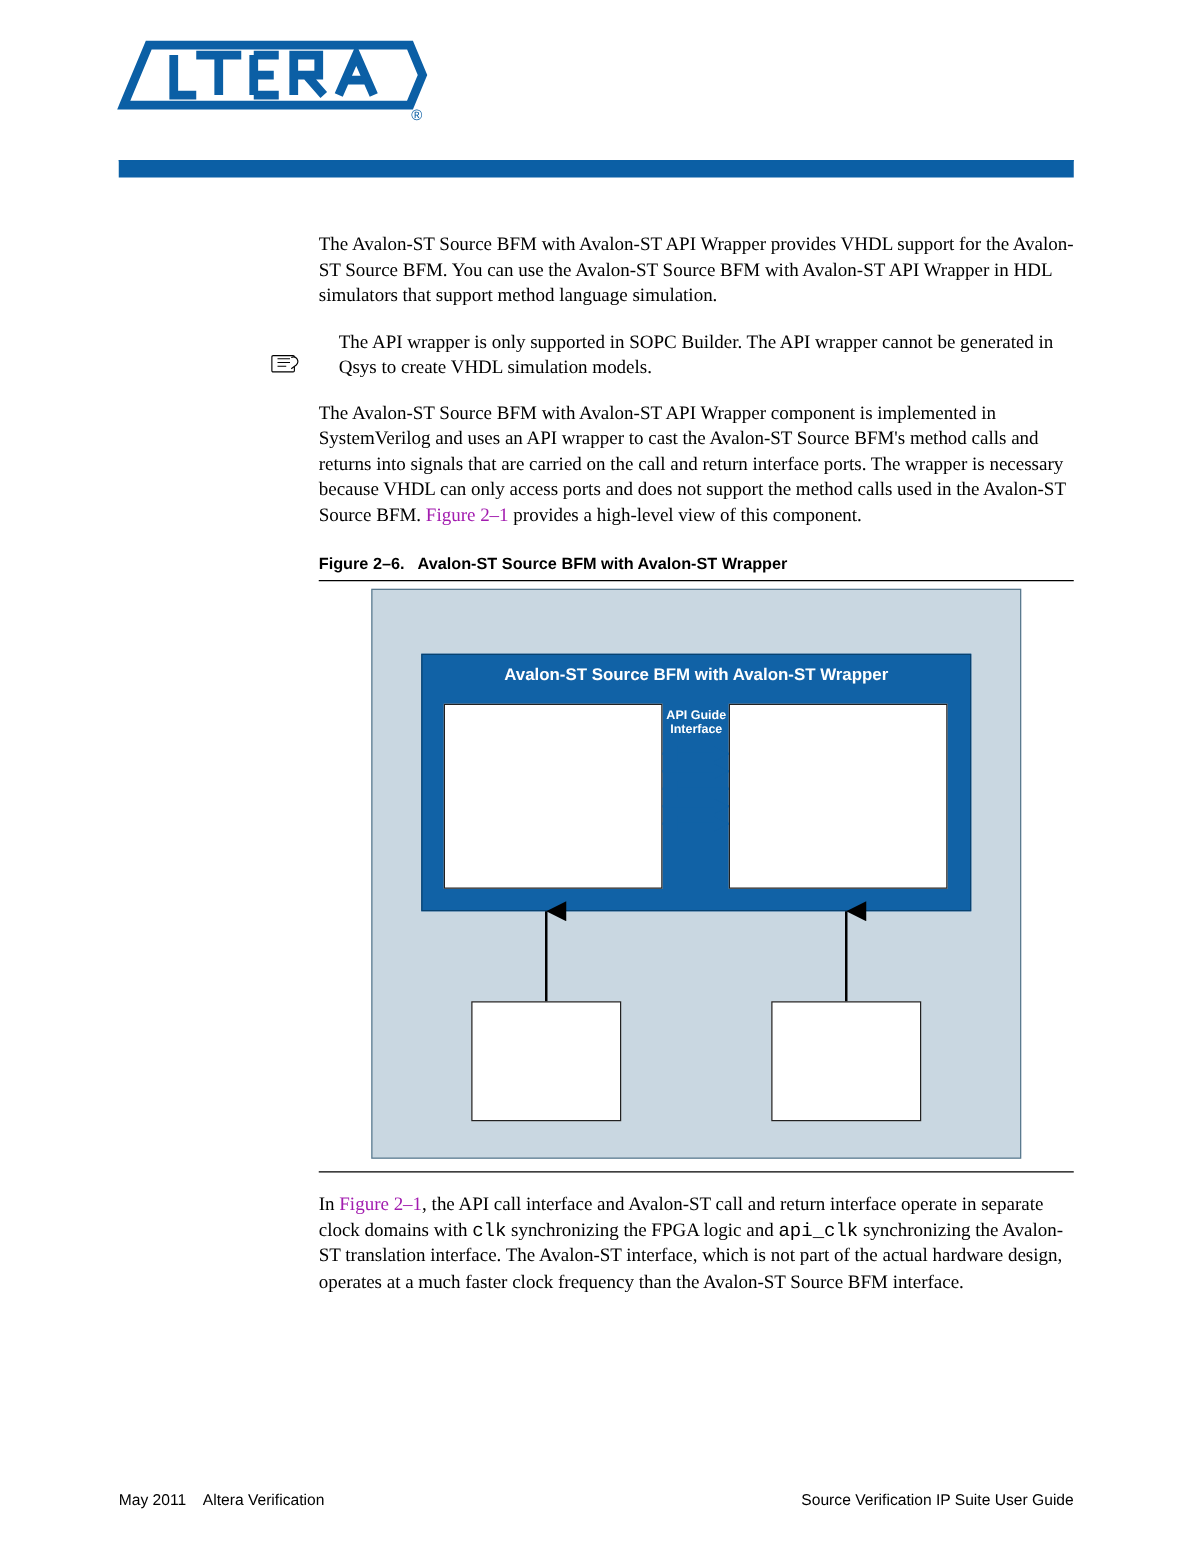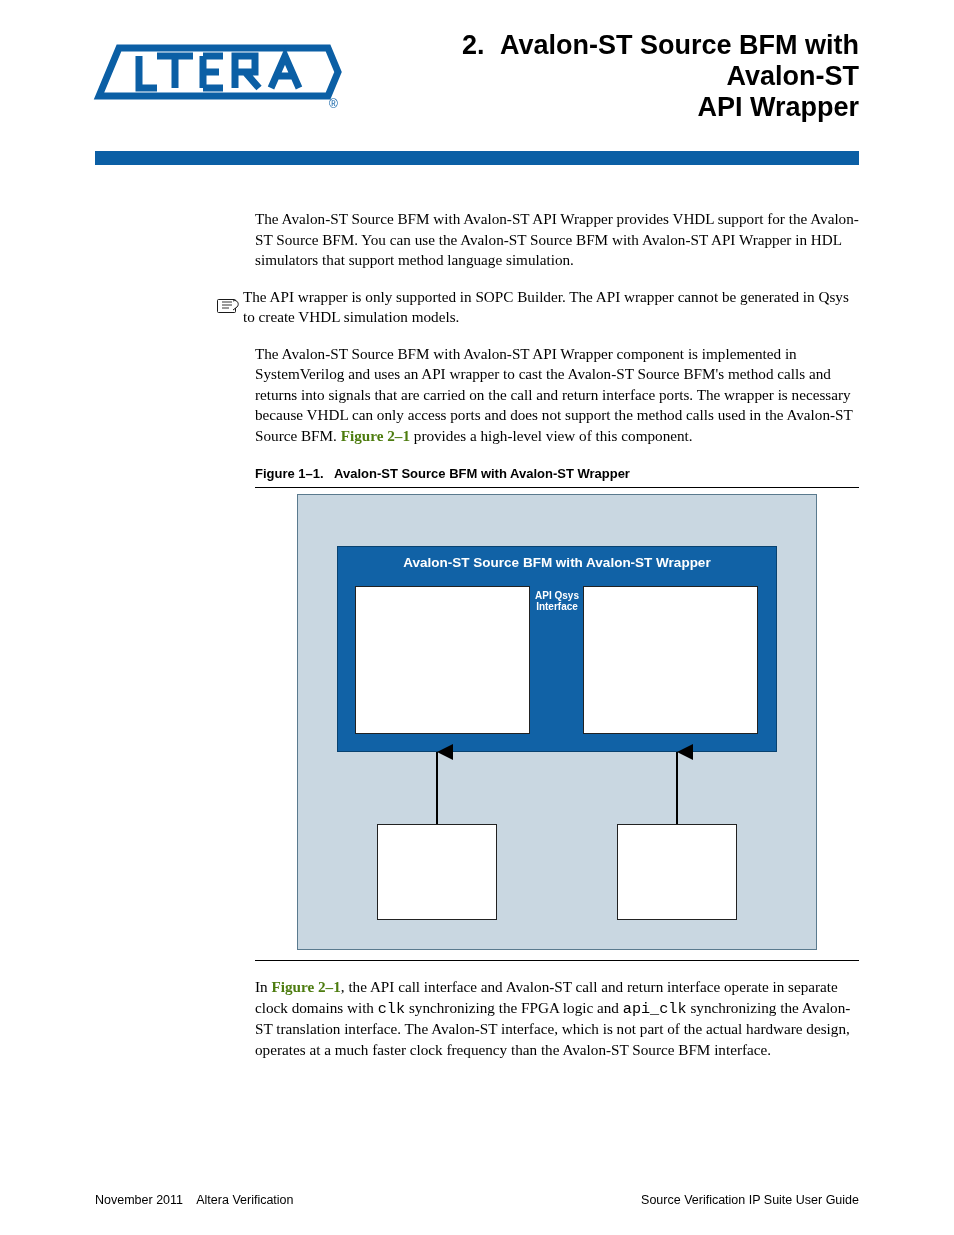--- a/index.html
+++ b/index.html
@@ -46,31 +46,31 @@
     margin-top: 44px;
     margin-left: 160px;   
   }
   .para {
     font-size: 15.2px;
     line-height: 1.35;
     margin-bottom: 16px;
   }
   .note-row {
     display: flex;
-    align-items: center;
-    gap: 2px;
+    align-items: flex-end;
+    gap: 30px;
     margin-left: -38px;
     margin-bottom: 16px;
   }
   .note-icon { flex-shrink: 0; margin-top: 2px; }
   .note-text {
     font-size: 15.2px;
     line-height: 1.35;
   }
-  .xref { color: #4d7c0f; font-weight: bold; }
+  .xref { color: #a21caf; }
   .fig-caption {
     font-family: Arial, Helvetica, sans-serif;
     font-weight: 700;
     font-size: 13px;
     margin-top: 20px;
     margin-bottom: 8px;
   }
   .fig-underline {
     border-bottom: 1px solid #000;
     padding-bottom: 6px;
@@ -156,25 +156,20 @@
           <path d="M 62 14 L 98 14 M 80 14 L 80 46"></path>
 
           <path d="M 108 14 L 108 46 M 108 14 L 128 14 M 108 30 L 124 30 M 108 46 L 128 46"></path>
 
           <path d="M 140 46 L 140 14 L 160 14 L 160 30 L 140 30 M 150 30 L 164 46"></path>
 
           <path d="M 176 46 L 190 14 L 204 46 M 182 34 L 198 34"></path>
         </g>
         <text x="234" y="66" font-family="Arial" font-size="12" fill="#0b5fa5">®</text>
       </svg>
-    </div>
-    <div class="chapter-title">
-      <span>2.</span>
-      <span style="letter-spacing:0.5px">&nbsp;</span><span>Avalon-ST Source BFM with Avalon-ST</span><br>
-      <span>API Wrapper</span>
     </div>
   </div>
 
   <div class="bluebar"></div>
 
   <div class="body">
     <p class="para">The Avalon-ST Source BFM with Avalon-ST API Wrapper provides VHDL support for the Avalon-ST Source BFM. You can use the Avalon-ST Source BFM with Avalon-ST API Wrapper in HDL simulators that support method language simulation.</p>
 
     <div class="note-row">
       <span class="note-icon">
@@ -185,33 +180,33 @@
         </svg>
       </span>
       <div class="note-text">The API wrapper is only supported in SOPC Builder. The API wrapper cannot be generated in Qsys to create VHDL simulation models.</div>
     </div>
 
     <p class="para">
       <span>The Avalon-ST Source BFM with Avalon-ST API Wrapper component is implemented in SystemVerilog and uses an API wrapper to cast the Avalon-ST Source BFM's method calls and returns into signals that are carried on the call and return interface ports. The wrapper is necessary because VHDL can only access ports and does not support the method calls used in the Avalon-ST Source BFM. </span><span class="xref">Figure 2–1</span><span> provides a high-level view of this component.</span>
     </p>
 
     <div class="fig-caption fig-underline">
-      <span>Figure 1–1.</span>
+      <span>Figure 2–6.</span>
       <span>&nbsp;</span>
       <span>Avalon-ST Source BFM with Avalon-ST Wrapper</span>
     </div>
 
     <div class="fig-wrap">
       <div class="diagram">
         <div class="d-outer"></div>
         <div class="d-blue">
           <div class="d-blue-title">Avalon-ST Source BFM with Avalon-ST Wrapper</div>
         </div>
         <div class="api-label">
-          <span>API Qsys</span><br>
+          <span>API Guide</span><br>
           <span>Interface</span>
         </div>
         <div class="d-white d-left"></div>
         <div class="d-white d-right"></div>
         <div class="d-white d-bl"></div>
         <div class="d-white d-br"></div>
 
         <svg width="520" height="456" style="position:absolute;left:0;top:0">
           <defs>
             <marker id="ahR" markerWidth="8" markerHeight="8" refX="6" refY="3" orient="auto">
@@ -241,20 +236,20 @@
       </div>
     </div>
 
     <p class="para" style="margin-top:16px">
       <span>In </span><span class="xref">Figure 2–1</span><span>, the API call interface and Avalon-ST call and return interface operate in separate clock domains with </span><span style="font-family:'Courier New',monospace">clk</span><span> synchronizing the FPGA logic and </span><span style="font-family:'Courier New',monospace">api_clk</span><span> synchronizing the Avalon-ST translation interface. The Avalon-ST interface, which is not part of the actual hardware design, operates at a much faster clock frequency than the Avalon-ST Source BFM interface.</span>
     </p>
   </div>
 
   <div class="footer">
     <div>
-      <span>November 2011</span>
+      <span>May 2011</span>
       <span>&nbsp;&nbsp;</span>
       <span>Altera Verification</span>
     </div>
     <div>Source Verification IP Suite User Guide</div>
   </div>
 
 </div>
 
 </body></html>

